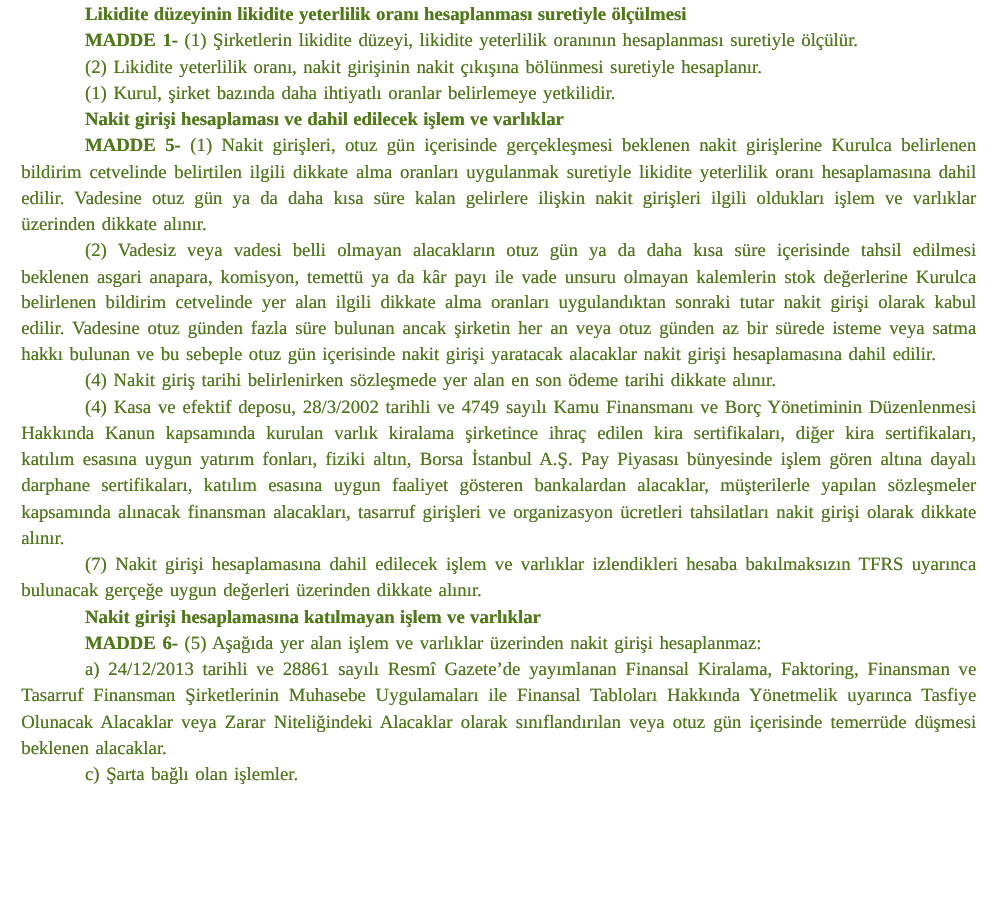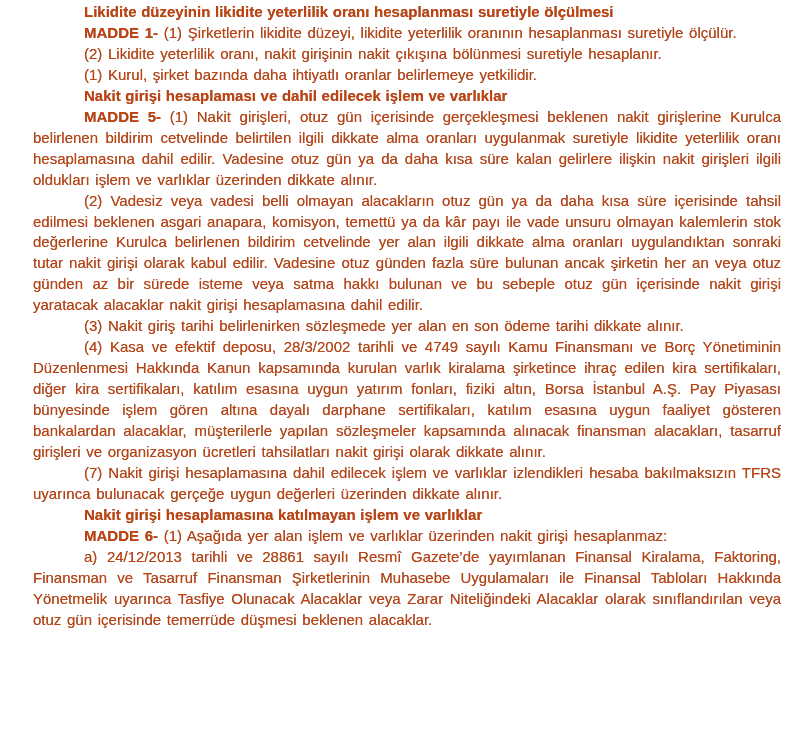--- a/index.html
+++ b/index.html
@@ -9,25 +9,25 @@
   }
   body {
     width: 800px;
     height: 733px;
     overflow: hidden;
   }
   .page {
     box-sizing: border-box;
     width: 800px;
     min-height: 733px;
-    padding: 2px 19px 6px 33px;
-    font-family: Liberation Sans, sans-serif;
+    padding: 2px 19px 6px 17px;
+    font-family: Liberation Serif, serif;
     font-size: 15px;
     line-height: 20.95px;
-    color: #c2410c;
+    color: #4d7c0f;
     text-align: justify;
     text-shadow: 0 0 0.45px rgba(30,30,30,0.55); 
   }
   .page p {
     margin: 0;
     text-indent: 51px;
     word-spacing: 1.5px;
   }
   .page p.heading {
     font-weight: bold;
@@ -66,38 +66,41 @@
 
   <p class="body">
     <span class="lead">MADDE 5-</span><span class="ptext"> (1) Nakit girişleri, otuz gün içerisinde gerçekleşmesi beklenen nakit girişlerine Kurulca belirlenen bildirim cetvelinde belirtilen ilgili dikkate alma oranları uygulanmak suretiyle likidite yeterlilik oranı hesaplamasına dahil edilir. Vadesine otuz gün ya da daha kısa süre kalan gelirlere ilişkin nakit girişleri ilgili oldukları işlem ve varlıklar üzerinden dikkate alınır.</span>
   </p>
 
   <p class="body">
     <span class="ptext">(2) Vadesiz veya vadesi belli olmayan alacakların otuz gün ya da daha kısa süre içerisinde tahsil edilmesi beklenen asgari anapara, komisyon, temettü ya da kâr payı ile vade unsuru olmayan kalemlerin stok değerlerine Kurulca belirlenen bildirim cetvelinde yer alan ilgili dikkate alma oranları uygulandıktan sonraki tutar nakit girişi olarak kabul edilir. Vadesine otuz günden fazla süre bulunan ancak şirketin her an veya otuz günden az bir sürede isteme veya satma hakkı bulunan ve bu sebeple otuz gün içerisinde nakit girişi yaratacak alacaklar nakit girişi hesaplamasına dahil edilir.</span>
   </p>
 
   <p class="body">
-    <span class="ptext">(3) Nakit giriş tarihi belirlenirken sözleşmede yer alan en son ödeme tarihi dikkate alınır.</span>
+    <span class="ptext">(4) Nakit giriş tarihi belirlenirken sözleşmede yer alan en son ödeme tarihi dikkate alınır.</span>
   </p>
 
   <p class="body">
     <span class="ptext">(4) Kasa ve efektif deposu, 28/3/2002 tarihli ve 4749 sayılı Kamu Finansmanı ve Borç Yönetiminin Düzenlenmesi Hakkında Kanun kapsamında kurulan varlık kiralama şirketince ihraç edilen kira sertifikaları, diğer kira sertifikaları, katılım esasına uygun yatırım fonları, fiziki altın, Borsa İstanbul A.Ş. Pay Piyasası bünyesinde işlem gören altına dayalı darphane sertifikaları, katılım esasına uygun faaliyet gösteren bankalardan alacaklar, müşterilerle yapılan sözleşmeler kapsamında alınacak finansman alacakları, tasarruf girişleri ve organizasyon ücretleri tahsilatları nakit girişi olarak dikkate alınır.</span>
   </p>
 
   <p class="body">
     <span class="ptext">(7) Nakit girişi hesaplamasına dahil edilecek işlem ve varlıklar izlendikleri hesaba bakılmaksızın TFRS uyarınca bulunacak gerçeğe uygun değerleri üzerinden dikkate alınır.</span>
   </p>
 
   <p class="heading">
     <span class="ptext">Nakit girişi hesaplamasına katılmayan işlem ve varlıklar</span>
   </p>
 
   <p class="body">
-    <span class="lead">MADDE 6-</span><span class="ptext"> (1) Aşağıda yer alan işlem ve varlıklar üzerinden nakit girişi hesaplanmaz:</span>
+    <span class="lead">MADDE 6-</span><span class="ptext"> (5) Aşağıda yer alan işlem ve varlıklar üzerinden nakit girişi hesaplanmaz:</span>
   </p>
 
   <p class="body">
     <span class="ptext">a) 24/12/2013 tarihli ve 28861 sayılı Resmî Gazete’de yayımlanan Finansal Kiralama, Faktoring, Finansman ve Tasarruf Finansman Şirketlerinin Muhasebe Uygulamaları ile Finansal Tabloları Hakkında Yönetmelik uyarınca Tasfiye Olunacak Alacaklar veya Zarar Niteliğindeki Alacaklar olarak sınıflandırılan veya otuz gün içerisinde temerrüde düşmesi beklenen alacaklar.</span>
   </p>
 
 
+  <p class="body">
+    <span class="ptext">c) Şarta bağlı olan işlemler.</span>
+  </p>
 </div>
 </div>
 
 </body></html>

